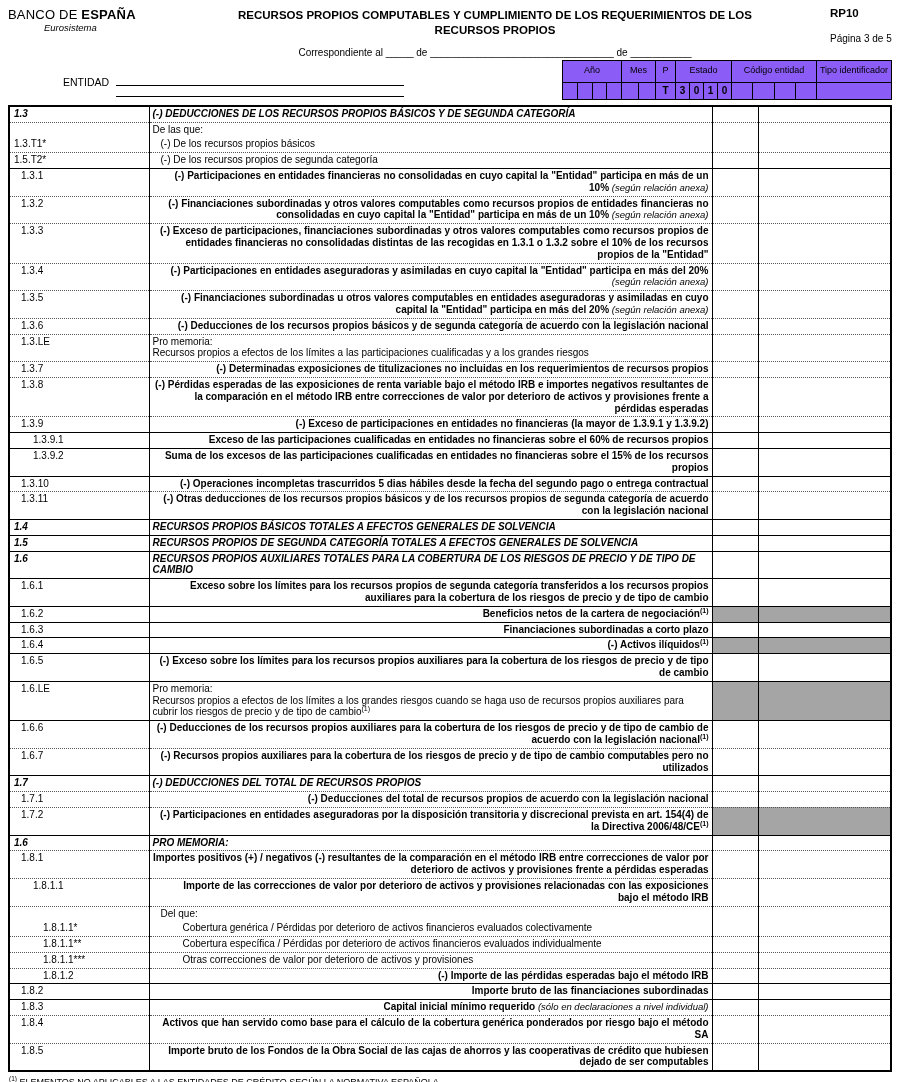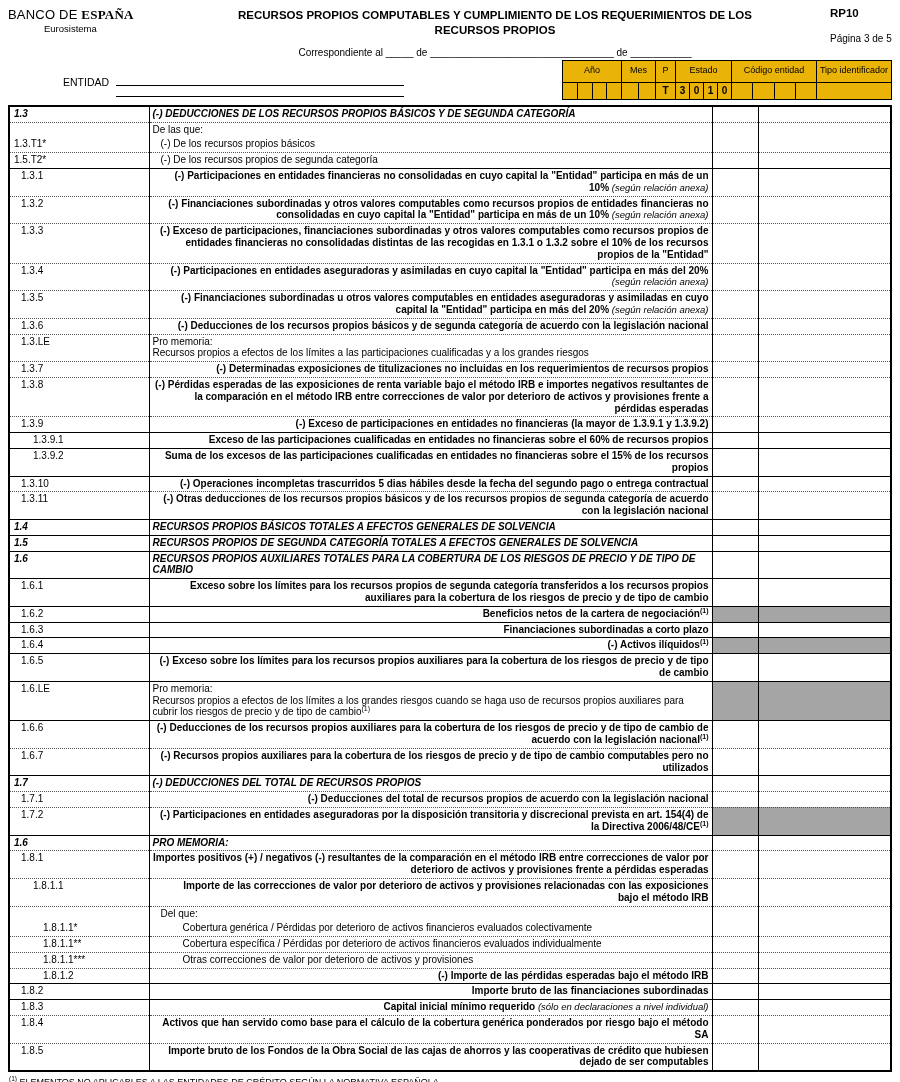--- a/index.html
+++ b/index.html
@@ -5,37 +5,37 @@
   * { box-sizing: border-box; }
   html, body { margin:0; padding:0; background:#fff; }
   body { width:900px; font-family:"Liberation Sans", sans-serif; color:#000; }
   .page { width:900px; padding:5px 8px 6px; }
 
   
   .top { display:flex; align-items:flex-start; }
   .logo { width:152px; flex:0 0 auto; padding-top:2px; }
   .logo-main { font-size:13px; white-space:nowrap; letter-spacing:0.2px; }
   .lg-light { font-weight:400; }
-  .lg-bold { font-weight:700;font-family:Liberation Serif, serif; }
-  .logo-sub { font-size:9.5px; margin-left:36px; margin-top:0px; }
+  .lg-bold { font-weight:700; }
+  .logo-sub { font-size:9.5px; margin-left:36px; margin-top:0px;font-style:italic; }
   .titlewrap { flex:1 1 auto; text-align:center; }
   .title { font-weight:700; font-size:11.5px; line-height:1.3; margin-top:3px; }
   .dateline { font-size:10px; margin-top:9px; }
   .formcode { flex:0 0 auto; width:62px; padding-top:2px; }
   .fc { font-weight:700; font-size:11.5px; }
   .pg { font-size:10px; margin-top:14px; }
 
   
   .second-row { display:flex; justify-content:space-between; align-items:flex-end; margin-top:2px; padding-left:55px; }
   .entity { display:flex; align-items:flex-start; gap:7px; margin-bottom:3px; }
   .entity-label { font-size:10.5px; padding-top:1px; }
   .entity-lines { display:flex; flex-direction:column; }
   .eline { width:288px; height:11px; border-bottom:1px solid #000; }
 
-  .meta-table { display:flex; border:1.5px solid #000; background:#eab308; }
+  .meta-table { display:flex; border:1.5px solid #000; background:#8b5cf6; }
   .mcol { border-left:1px solid #000; display:flex; flex-direction:column; }
   .mcol:first-child { border-left:none; }
   .mcol:nth-child(1){width:58px}
   .mcol:nth-child(2){width:34px}
   .mcol:nth-child(3){width:20px}
   .mcol:nth-child(4){width:56px}
   .mcol:nth-child(5){width:85px}
   .mcol:nth-child(6){width:75px}
   .mhead { font-size:9px; text-align:center; padding:1px 1px; border-bottom:1px solid #000;
            flex:1; display:flex; align-items:center; justify-content:center; line-height:1.1; min-height:22px; }

